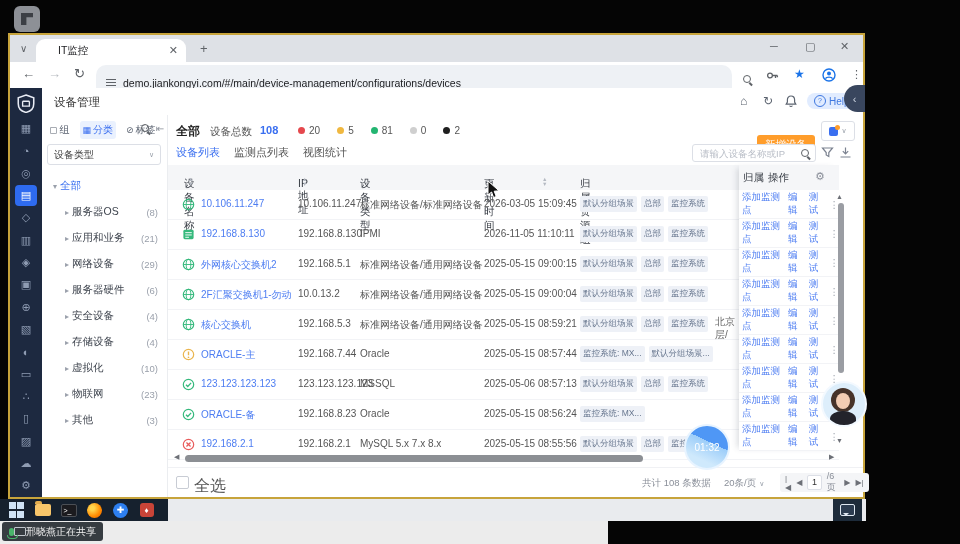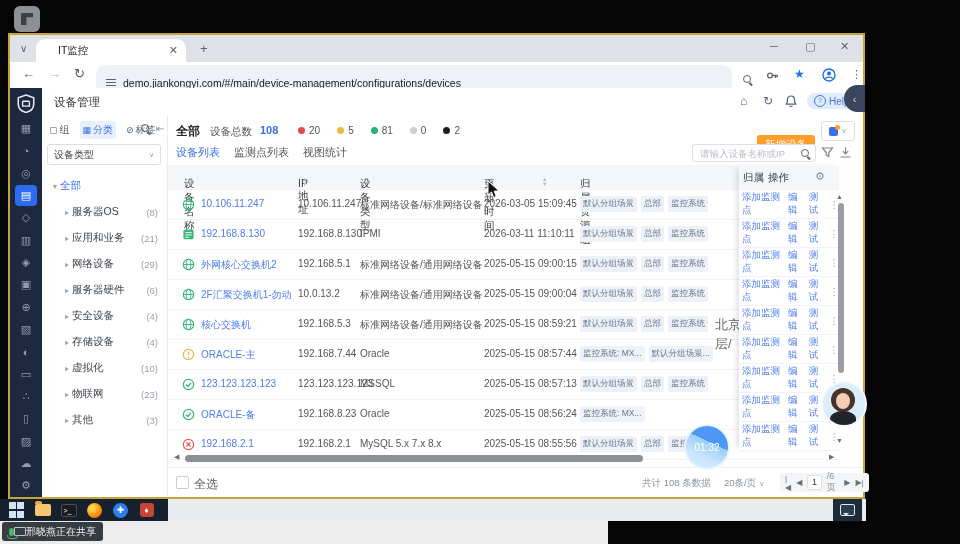--- a/index.html
+++ b/index.html
@@ -108,21 +108,21 @@
   #rows{left:0;top:75px;width:671px;}
   .trow{position:relative;height:29px;border-bottom:1px solid #f2f3f6;}
   .trow .cell{position:absolute;top:8px;font-size:10px;color:#555;white-space:nowrap;}
   .cc-icon{left:14px;top:7px;width:13px;height:13px;}
   .cc-name{left:33px;color:#4d7df2 !important;}
   .cc-ip{left:130px;}
   .cc-type{left:192px;}
   .cc-time{left:316px;}
   .cc-tags{left:412px;top:6px !important;display:flex;gap:4px;}
   .chip{background:#eef1f7;color:#68778f;font-size:8.5px;padding:2px 3px;border-radius:2px;white-space:nowrap;}
-  #owner-sliver{left:547px;top:200px;width:26px;font-size:13px;color:#666;line-height:19px;overflow:hidden;}
+  #owner-sliver{left:547px;top:200px;width:26px;font-size:10px;color:#666;line-height:13px;overflow:hidden;}
 
   
   #ops{left:571px;top:50px;width:100px;height:286px;background:#fff;box-shadow:-5px 0 6px -3px rgba(60,70,90,.18);}
   #ops-head{position:relative;height:25px;background:#f5f6f8;font-size:10.5px;color:#383d45;}
   #ops-head .h1{position:absolute;left:4px;top:6px;font-family:Liberation Mono, monospace;}
   #ops-head .h2{position:absolute;left:29px;top:6px;}
   #ops-head .gear{position:absolute;left:76px;top:5px;font-size:11px;color:#8a8f99;}
   .ops-row{position:relative;height:29px;border-bottom:1px solid #f2f3f6;font-size:9.5px;color:#4d7df2;
            display:flex;align-items:center;gap:4px;padding-left:3px;box-sizing:border-box;}
   .ops-row .more{color:#9aa0ab;margin-left:0px;}
@@ -131,21 +131,21 @@
   #vbar-up{left:668px;top:78px;font-size:7px;color:#6d7077;}
   #vbar{left:670px;top:88px;width:6px;height:170px;background:#9a9da3;border-radius:3px;}
   #vbar-dn{left:668px;top:322px;font-size:7px;color:#6d7077;}
   #hbar-l{left:6px;top:338px;font-size:7px;color:#6d7077;}
   #hbar{left:17px;top:340px;width:458px;height:7px;background:#8c8f94;border-radius:4px;}
   #hbar-r{left:661px;top:338px;font-size:7px;color:#6d7077;}
 
   
   #foot{left:0;top:352px;width:695px;height:30px;border-top:1px solid #f0f1f4;}
   #chk-all{left:8px;top:8px;width:11px;height:11px;border:1px solid #c8ccd4;border-radius:2px;background:#fff;}
-  #lbl-all{left:26px;top:8px;font-size:12px;color:#555;}
+  #lbl-all{left:26px;top:8px;font-size:16px;color:#555;}
   #pg-total{left:474px;top:9px;font-size:9.5px;color:#8a8f99;}
   #pg-size{left:556px;top:9px;font-size:9.5px;color:#8a8f99;display:flex;gap:3px;align-items:center;}
   #pager{left:612px;top:5px;height:19px;background:#f4f5f7;border-radius:3px;display:flex;align-items:center;
          gap:5px;padding:0 5px;font-size:8px;color:#6d7077;}
   #pager .pgin{width:16px;height:13px;background:#fff;border:1px solid #dcdfe6;border-radius:2px;
                font-size:9px;color:#333;text-align:center;line-height:13px;}
   #pager .lbl{font-size:9px;color:#8a8f99;}
 
   
   #collapse-tab{left:844px;top:85px;width:21px;height:27px;background:#39465e;border-radius:14px 0 0 14px;
@@ -425,21 +425,21 @@
             </div>
           </div>
           <div class="trow">
             <div class="abs cc-icon"><svg width="13" height="13" viewBox="0 0 14 14">
                 <rect x="1.5" y="2" width="11" height="10" rx="1.5" fill="#35b97c"></rect>
                 <path d="M3.5 5h7M3.5 7.5h7M3.5 10h4" stroke="#fff" stroke-width="1"></path>
               </svg></div>
             <div class="cell cc-name">192.168.8.130</div>
             <div class="cell cc-ip">192.168.8.130</div>
             <div class="cell cc-type">IPMI</div>
-            <div class="cell cc-time">2026-03-11 11:10:11</div>
+            <div class="cell cc-time">2026-11-05 11:10:11</div>
             <div class="cell cc-tags">
               <div class="chip">默认分组场景</div>
               <div class="chip">总部</div>
               <div class="chip">监控系统</div>
             </div>
           </div>
           <div class="trow">
             <div class="abs cc-icon"><svg width="13" height="13" viewBox="0 0 14 14">
                 <circle cx="7" cy="7" r="5.6" fill="none" stroke="#35b97c" stroke-width="1.3"></circle>
                 <ellipse cx="7" cy="7" rx="2.5" ry="5.6" fill="none" stroke="#35b97c" stroke-width="1"></ellipse>
@@ -503,21 +503,21 @@
             </div>
           </div>
           <div class="trow">
             <div class="abs cc-icon"><svg width="13" height="13" viewBox="0 0 14 14">
                 <circle cx="7" cy="7" r="5.6" fill="none" stroke="#35b97c" stroke-width="1.3"></circle>
                 <path d="M4.3 7.2l1.9 1.9 3.6-3.8" fill="none" stroke="#35b97c" stroke-width="1.4"></path>
               </svg></div>
             <div class="cell cc-name">123.123.123.123</div>
             <div class="cell cc-ip">123.123.123.123</div>
             <div class="cell cc-type">MSSQL</div>
-            <div class="cell cc-time">2025-05-15 08:57:13</div>
+            <div class="cell cc-time">2025-05-06 08:57:13</div>
             <div class="cell cc-tags">
               <div class="chip">默认分组场景</div>
               <div class="chip">总部</div>
               <div class="chip">监控系统</div>
             </div>
           </div>
           <div class="trow">
             <div class="abs cc-icon"><svg width="13" height="13" viewBox="0 0 14 14">
                 <circle cx="7" cy="7" r="5.6" fill="none" stroke="#35b97c" stroke-width="1.3"></circle>
                 <path d="M4.3 7.2l1.9 1.9 3.6-3.8" fill="none" stroke="#35b97c" stroke-width="1.4"></path>

